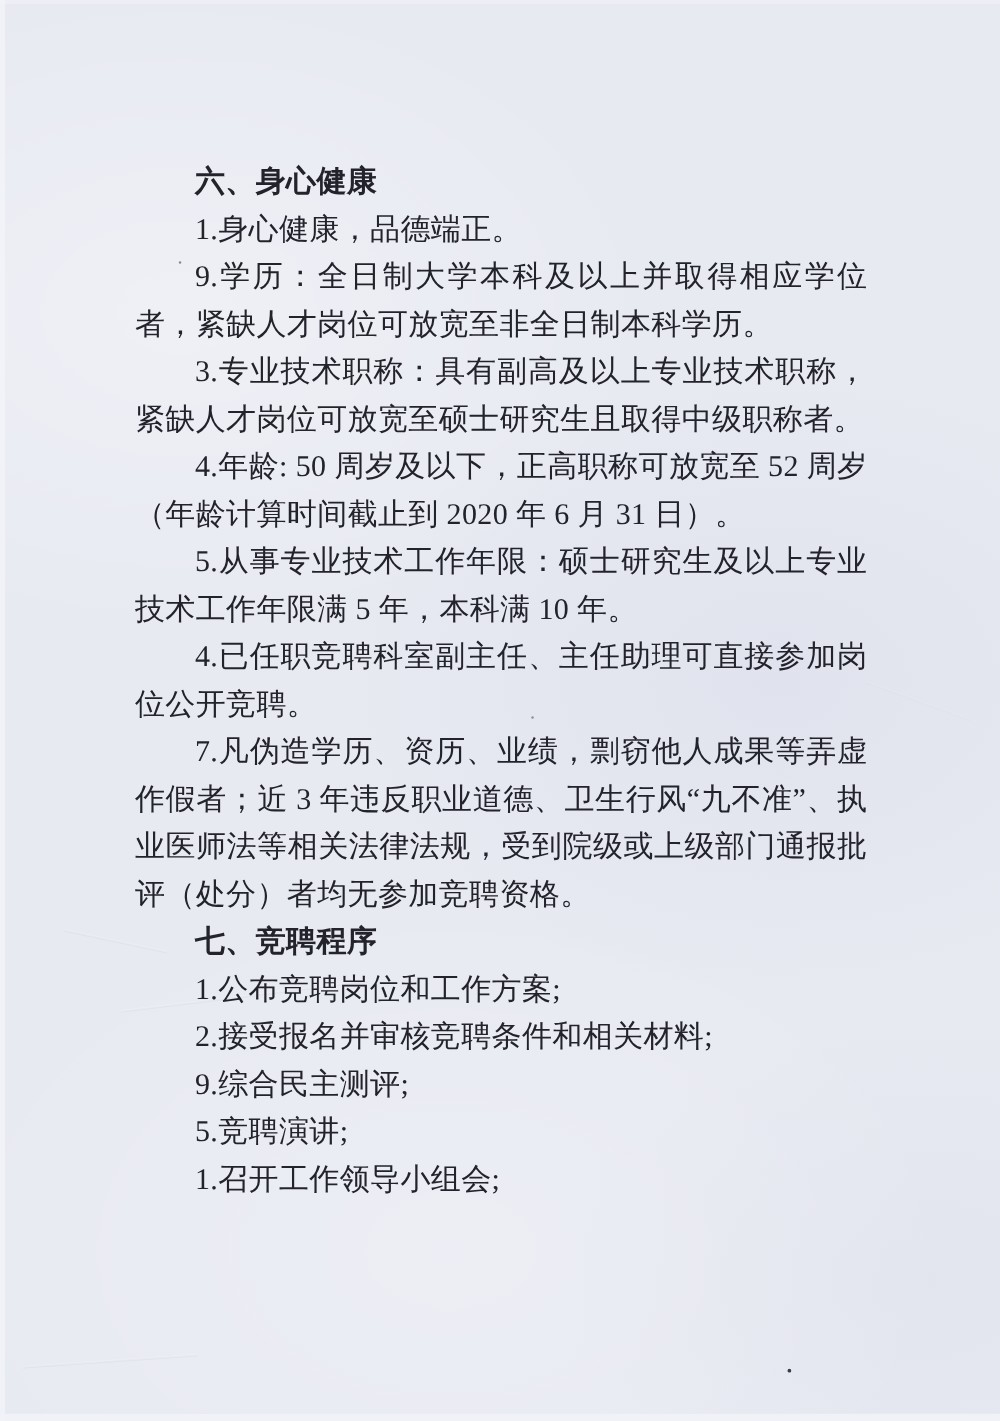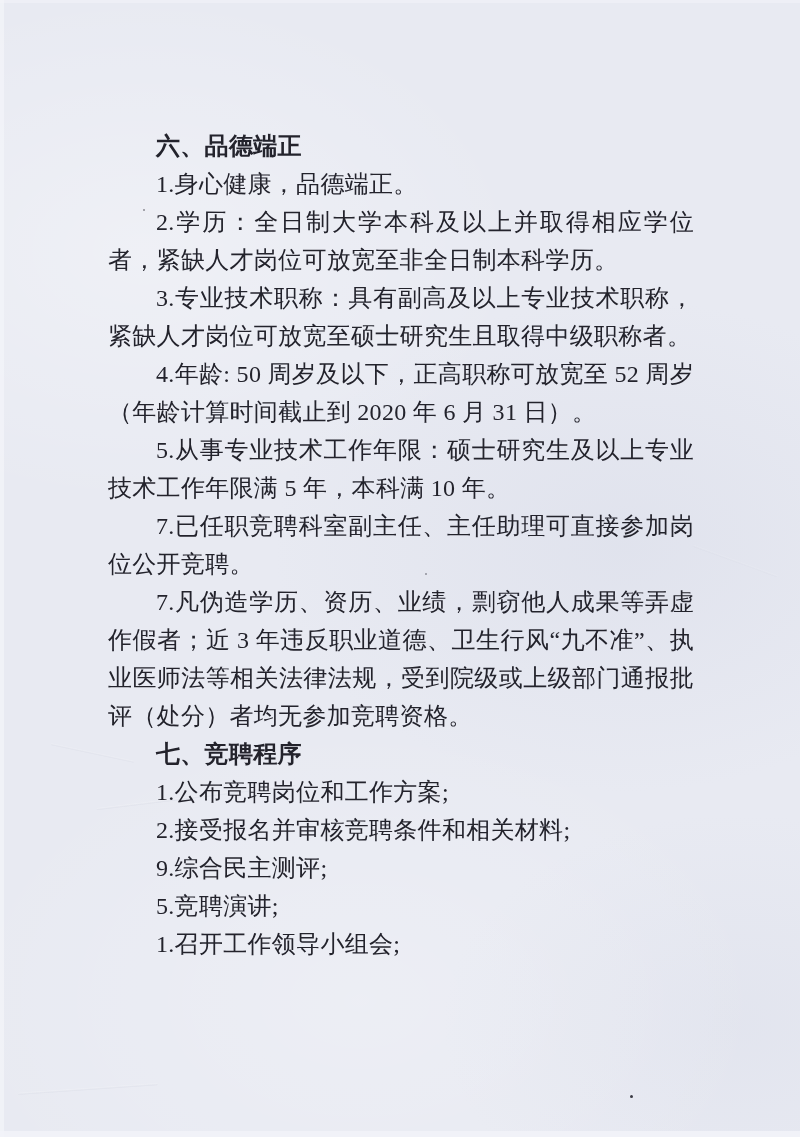--- a/index.html
+++ b/index.html
@@ -95,28 +95,28 @@
   <div class="crease crease-2"></div>
   <div class="crease crease-3"></div>
   <div class="crease crease-4"></div>
 
   <div class="speck speck-1"></div>
   <div class="speck speck-2"></div>
   <div class="speck speck-3"></div>
 
   <div class="content">
 
-    <h2>六、品德端正</h2>
+    <h2>六、身心健康</h2>
 
     <p>1.身心健康，品德端正。</p>
-    <p>2.学历：全日制大学本科及以上并取得相应学位者，紧缺人才岗位可放宽至非全日制本科学历。</p>
+    <p>9.学历：全日制大学本科及以上并取得相应学位者，紧缺人才岗位可放宽至非全日制本科学历。</p>
     <p>3.专业技术职称：具有副高及以上专业技术职称，紧缺人才岗位可放宽至硕士研究生且取得中级职称者。</p>
     <p>4.年龄: 50 周岁及以下，正高职称可放宽至 52 周岁（年龄计算时间截止到 2020 年 6 月 31 日）。</p>
     <p>5.从事专业技术工作年限：硕士研究生及以上专业技术工作年限满 5 年，本科满 10 年。</p>
-    <p>7.已任职竞聘科室副主任、主任助理可直接参加岗位公开竞聘。</p>
+    <p>4.已任职竞聘科室副主任、主任助理可直接参加岗位公开竞聘。</p>
     <p>7.凡伪造学历、资历、业绩，剽窃他人成果等弄虚作假者；近 3 年违反职业道德、卫生行风“九不准”、执业医师法等相关法律法规，受到院级或上级部门通报批评（处分）者均无参加竞聘资格。</p>
 
     <h2>七、竞聘程序</h2>
 
     <p>1.公布竞聘岗位和工作方案;</p>
     <p>2.接受报名并审核竞聘条件和相关材料;</p>
     <p>9.综合民主测评;</p>
     <p>5.竞聘演讲;</p>
     <p>1.召开工作领导小组会;</p>
 

